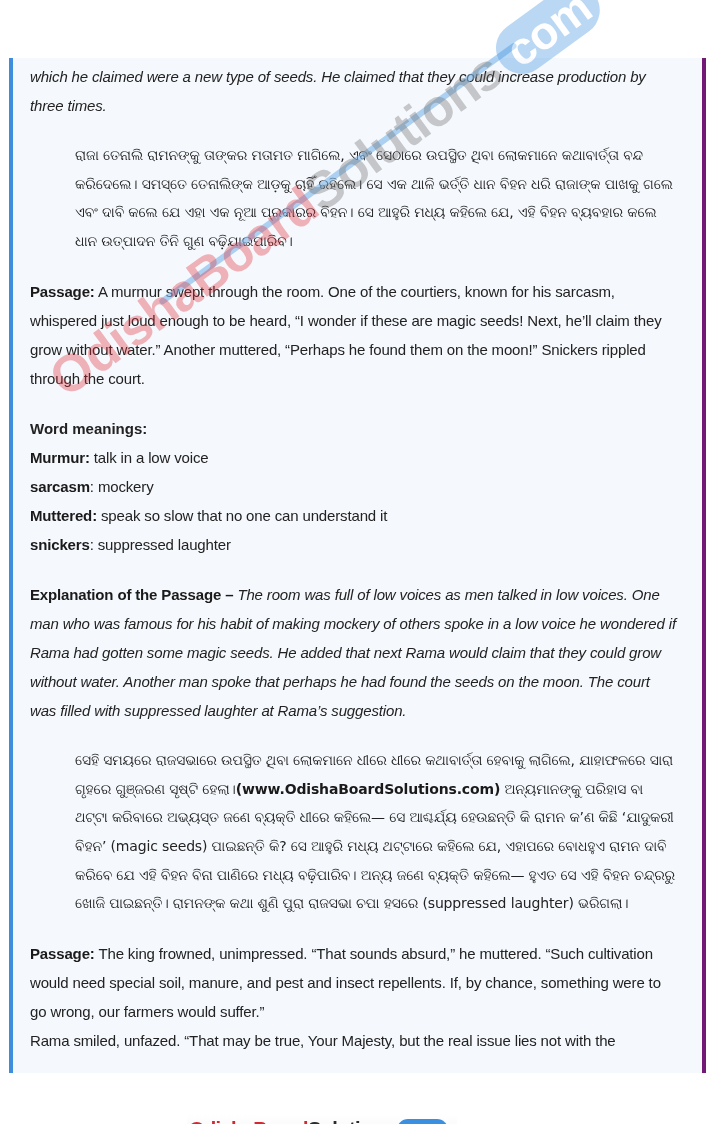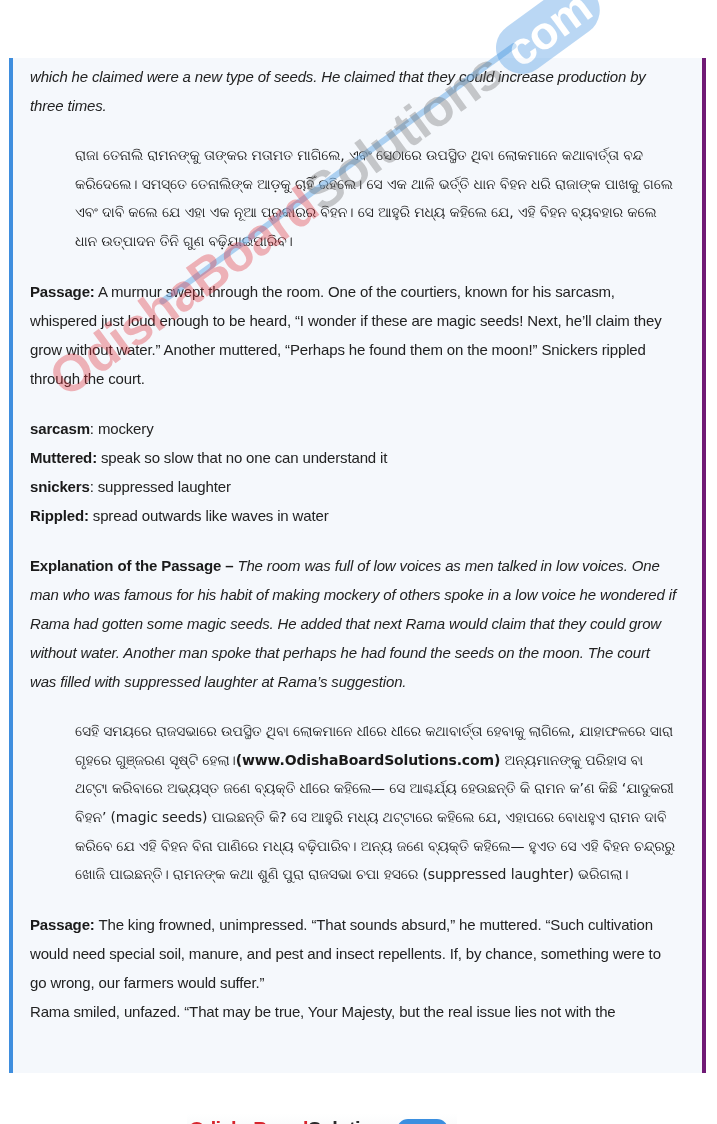--- a/index.html
+++ b/index.html
@@ -124,25 +124,26 @@
 
   <p class="para italic">which he claimed were a new type of seeds. He claimed that they could increase production by three times.</p>
 
   <p class="para odia">ରାଜା ତେନାଲି ରାମନଙ୍କୁ ତାଙ୍କର ମତାମତ ମାଗିଲେ, ଏବଂ ସେଠାରେ ଉପସ୍ଥିତ ଥିବା ଲୋକମାନେ କଥାବାର୍ତ୍ତା ବନ୍ଦ କରିଦେଲେ। ସମସ୍ତେ ତେନାଲିଙ୍କ ଆଡ଼କୁ ଚାହିଁ ରହିଲେ। ସେ ଏକ ଥାଳି ଭର୍ତ୍ତି ଧାନ ବିହନ ଧରି ରାଜାଙ୍କ ପାଖକୁ ଗଲେ ଏବଂ ଦାବି କଲେ ଯେ ଏହା ଏକ ନୂଆ ପ୍ରକାରର ବିହନ। ସେ ଆହୁରି ମଧ୍ୟ କହିଲେ ଯେ, ଏହି ବିହନ ବ୍ୟବହାର କଲେ ଧାନ ଉତ୍ପାଦନ ତିନି ଗୁଣ ବଢ଼ିଯାଇପାରିବ।</p>
 
   <p class="para">
     <b>Passage:</b><span> A murmur swept through the room. One of the courtiers, known for his sarcasm, whispered just loud enough to be heard, “I wonder if these are magic seeds! Next, he’ll claim they grow without water.” Another muttered, “Perhaps he found them on the moon!” Snickers rippled through the court.</span>
   </p>
 
   <div class="wordmeanings">
+    <div class="wm-heading">Word meanings:</div>
     <div class="wm-list">
+      <p class="para"><b>Murmur:</b><span> talk in a low voice</span></p>
       <p class="para"><b>sarcasm</b><span>: mockery</span></p>
       <p class="para"><b>Muttered:</b><span> speak so slow that no one can understand it</span></p>
       <p class="para"><b>snickers</b><span>: suppressed laughter</span></p>
-      <p class="para"><b>Rippled:</b><span> spread outwards like waves in water</span></p>
     </div>
   </div>
 
   <p class="para">
     <b>Explanation of the Passage –</b><span class="italic"> The room was full of low voices as men talked in low voices. One man who was famous for his habit of making mockery of others spoke in a low voice he wondered if Rama had gotten some magic seeds. He added that next Rama would claim that they could grow without water. Another man spoke that perhaps he had found the seeds on the moon. The court was filled with suppressed laughter at Rama’s suggestion.</span>
   </p>
 
   <p class="para odia">
     <span>ସେହି ସମୟରେ ରାଜସଭାରେ ଉପସ୍ଥିତ ଥିବା ଲୋକମାନେ ଧୀରେ ଧୀରେ କଥାବାର୍ତ୍ତା ହେବାକୁ ଲାଗିଲେ, ଯାହାଫଳରେ ସାରା ଗୃହରେ ଗୁଞ୍ଜରଣ ସୃଷ୍ଟି ହେଲା।</span><b>(www.OdishaBoardSolutions.com)</b><span> ଅନ୍ୟମାନଙ୍କୁ ପରିହାସ ବା ଥଟ୍ଟା କରିବାରେ ଅଭ୍ୟସ୍ତ ଜଣେ ବ୍ୟକ୍ତି ଧୀରେ କହିଲେ— ସେ ଆଶ୍ଚର୍ଯ୍ୟ ହେଉଛନ୍ତି କି ରାମନ କ’ଣ କିଛି ‘ଯାଦୁକରୀ ବିହନ’ (magic seeds) ପାଇଛନ୍ତି କି? ସେ ଆହୁରି ମଧ୍ୟ ଥଟ୍ଟାରେ କହିଲେ ଯେ, ଏହାପରେ ବୋଧହୁଏ ରାମନ ଦାବି କରିବେ ଯେ ଏହି ବିହନ ବିନା ପାଣିରେ ମଧ୍ୟ ବଢ଼ିପାରିବ। ଅନ୍ୟ ଜଣେ ବ୍ୟକ୍ତି କହିଲେ— ହୁଏତ ସେ ଏହି ବିହନ ଚନ୍ଦ୍ରରୁ ଖୋଜି ପାଇଛନ୍ତି। ରାମନଙ୍କ କଥା ଶୁଣି ପୁରା ରାଜସଭା ଚପା ହସରେ (suppressed laughter) ଭରିଗଲା।</span>
   </p>

